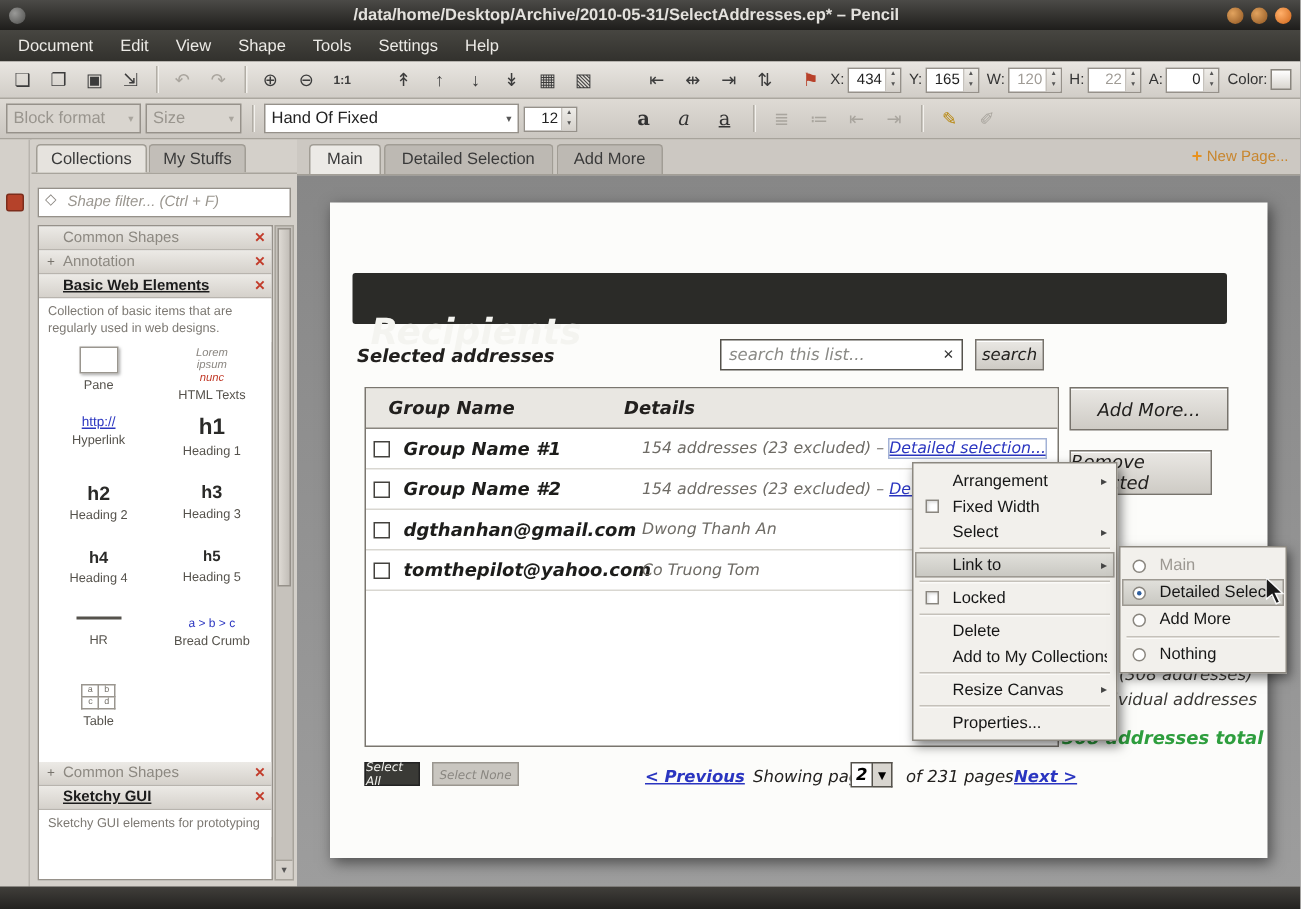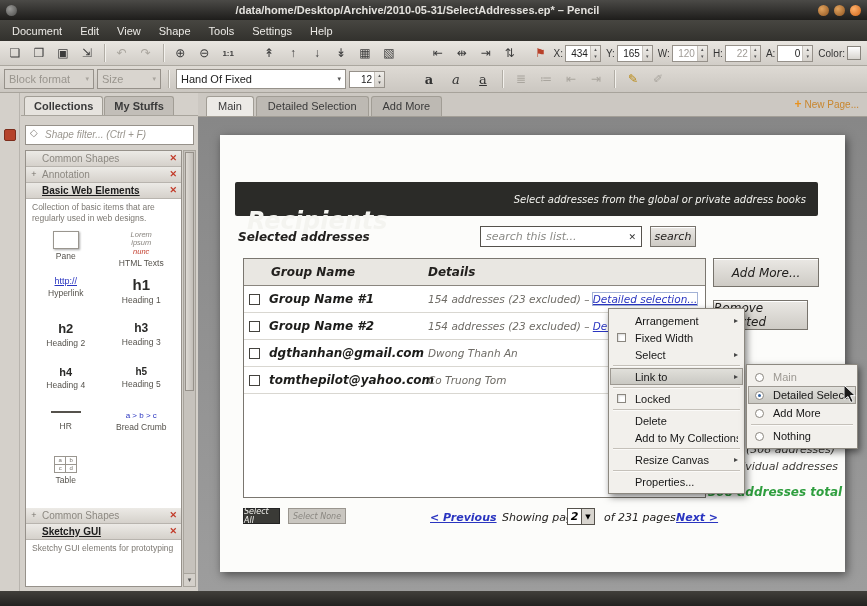--- a/index.html
+++ b/index.html
@@ -47,21 +47,21 @@
   .abtn.b{font-weight:bold} .abtn.i{font-style:italic} .abtn.u{text-decoration:underline}
 
   
   .body { position:absolute; top:93px; left:0; right:0; bottom:15px; }
   .left-strip { position:absolute; left:0; top:0; bottom:0; width:20px; background:#d4d0ca; border-right:1px solid #b8b4ae; }
   .strip-icon { width:12px; height:12px; margin:36px auto 0; background:#b5422a; border:1px solid #7c2d1c; border-radius:2px; }
 
   
   .sidebar { position:absolute; left:21px; top:0; bottom:0; width:177px; background:#d4d0ca; display:flex; flex-direction:column; }
   .side-tabs { display:flex; padding:3px 3px 0; gap:1px; border-bottom:1px solid #a8a49c; }
-  .stab { font-size:11px; padding:3px 9px; background:#c2beb8; border:1px solid #a19d95; border-bottom:none; border-radius:3px 3px 0 0; color:#3a3a3a;font-weight:bold; }
+  .stab { font-size:11px; padding:3px 9px; background:#c2beb8; border:1px solid #a19d95; border-bottom:none; border-radius:3px 3px 0 0; color:#3a3a3a; }
   .stab.active { background:#e6e3de; }
   .filter-wrap { margin:8px 4px 5px; position:relative; }
   .filter-input { width:100%; height:20px; border:1px solid #96918a; background:#fff; font-size:10px; font-family:inherit; padding:0 4px 0 19px; color:#333; }
   .filter-input::placeholder { color:#9a968f; font-style:italic; }
   .filter-icon { position:absolute; left:5px; top:3px; font-size:10px; color:#8a8680; }
   .shape-panel { flex:1; display:flex; margin:0 2px 4px 4px; min-height:0; }
   .list { flex:1; background:#fff; border:1px solid #96918a; overflow:hidden; display:flex; flex-direction:column; }
   .sechead { height:16px; flex:none; display:flex; align-items:center; background:linear-gradient(#eceae6,#d5d1cb); border-bottom:1px solid #b8b4ae; padding:0 4px; gap:4px; }
   .sechead .exp { font-size:9px; color:#77736c; width:8px; text-align:center; }
   .sechead .nm { font-size:10px; color:#8c8881; flex:1; white-space:nowrap; overflow:hidden; }
@@ -102,21 +102,21 @@
   .wf-header { position:absolute; left:15px; top:47px; width:583px; height:34px; background:#2b2b28; color:#f4f4f0; display:flex; align-items:center; justify-content:space-between; padding:0 12px; border-radius:2px; }
   .wf-title { font-size:24px; font-weight:bold;margin-top:44px; }
   .wf-sub { font-size:10px; }
   .wf-sellab { position:absolute; left:18px; top:95px; font-size:12px; font-weight:bold; color:#22201e; }
   .wf-search { position:absolute; left:260px; top:91px; width:162px; height:21px; border:1px solid #55524c; background:#fff; display:flex; align-items:center; justify-content:space-between; padding:0 5px; }
   .wf-search .txt { font-size:11px; color:#8a8a86; }
   .wf-search .xg { font-size:9px; color:#333; font-style:normal; }
   .wf-btn { border:1px solid #77736c; background:linear-gradient(#eae8e4,#cecbc5); box-shadow:inset 0 1px 0 #fff; font-size:11px; color:#22201e; display:flex; align-items:center; justify-content:center; }
   .wf-searchbtn { position:absolute; left:430px; top:91px; width:46px; height:21px; }
   .wf-table { position:absolute; left:23px; top:123px; width:463px; height:240px; border:1px solid #7a766f; background:#fff; }
-  .wf-thr { height:27px; background:#e9e7e2; border-bottom:1px solid #8a867f; display:flex; align-items:center;padding-left:12px; }
+  .wf-thr { height:27px; background:#e9e7e2; border-bottom:1px solid #8a867f; display:flex; align-items:center; }
   .wf-th { font-size:12px; font-weight:bold; color:#22201e; }
   .th-name { padding-left:15px; width:172px; }
   .wf-row { height:27px; border-bottom:1px solid #d9d7d1; display:flex; align-items:center; }
   .wf-cb { width:11px; height:11px; border:1px solid #44423e; margin-left:5px; background:#fff; flex:none; }
   .wf-name { font-size:12px; font-weight:bold; color:#1d1d1b; padding-left:9px; width:150px; white-space:nowrap; }
   .wf-det { font-size:10.5px; color:#6e6b65; padding-left:18px; white-space:nowrap; }
   .wf-link { color:#2a35c0; text-decoration:underline; }
   .selbox { outline:1px solid #a3b2d6; }
   .wf-addbtn { position:absolute; left:493px; top:123px; width:106px; height:29px; font-size:12px; }
   .wf-rembtn { position:absolute; left:493px; top:165px; width:95px; height:30px; font-size:12px; }
@@ -423,21 +423,20 @@
           <span class="plus">+</span>
           <span>New Page...</span>
         </span>
       </div>
 
       <div class="canvas">
 
         <div class="page hw">
           <div class="wf-header">
             <span class="wf-title">Recipients</span>
-            <span class="wf-sub">Select addresses from the global or private address books</span>
           </div>
           <div class="wf-sellab">Selected addresses</div>
           <div class="wf-search">
             <span class="txt">search this list...</span>
             <span class="xg">✕</span>
           </div>
           <div class="wf-btn wf-searchbtn">search</div>
 
           <div class="wf-table">
             <div class="wf-thr">

